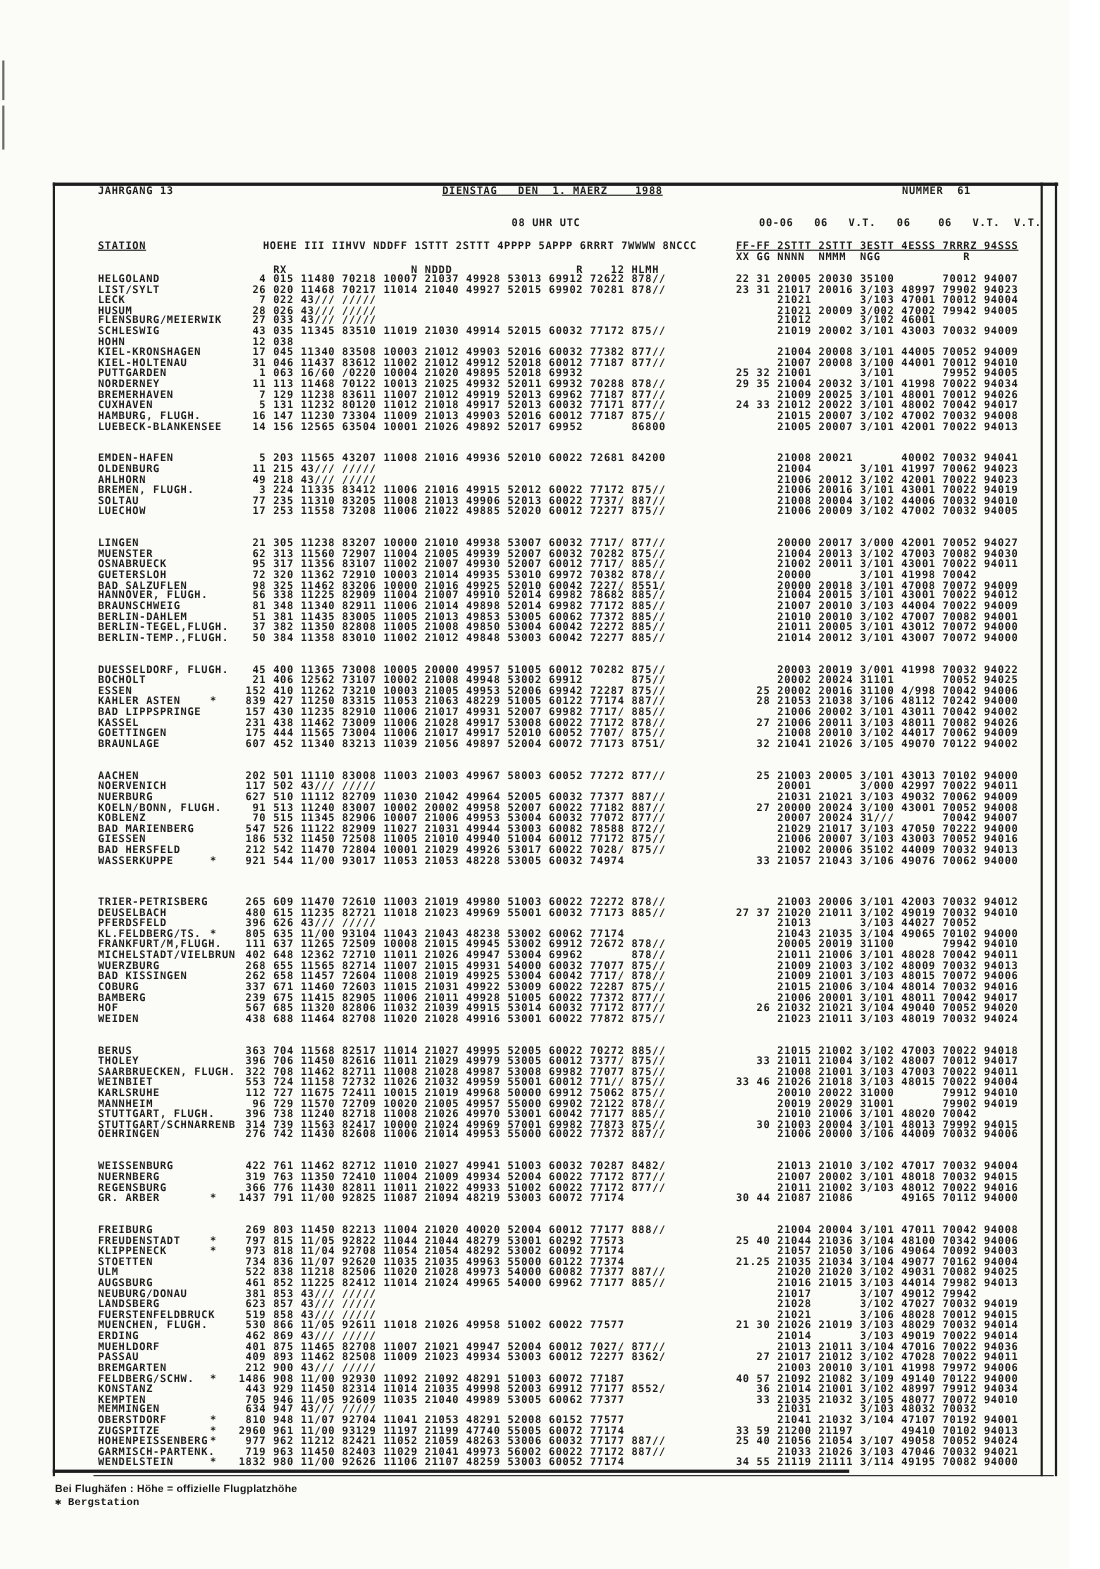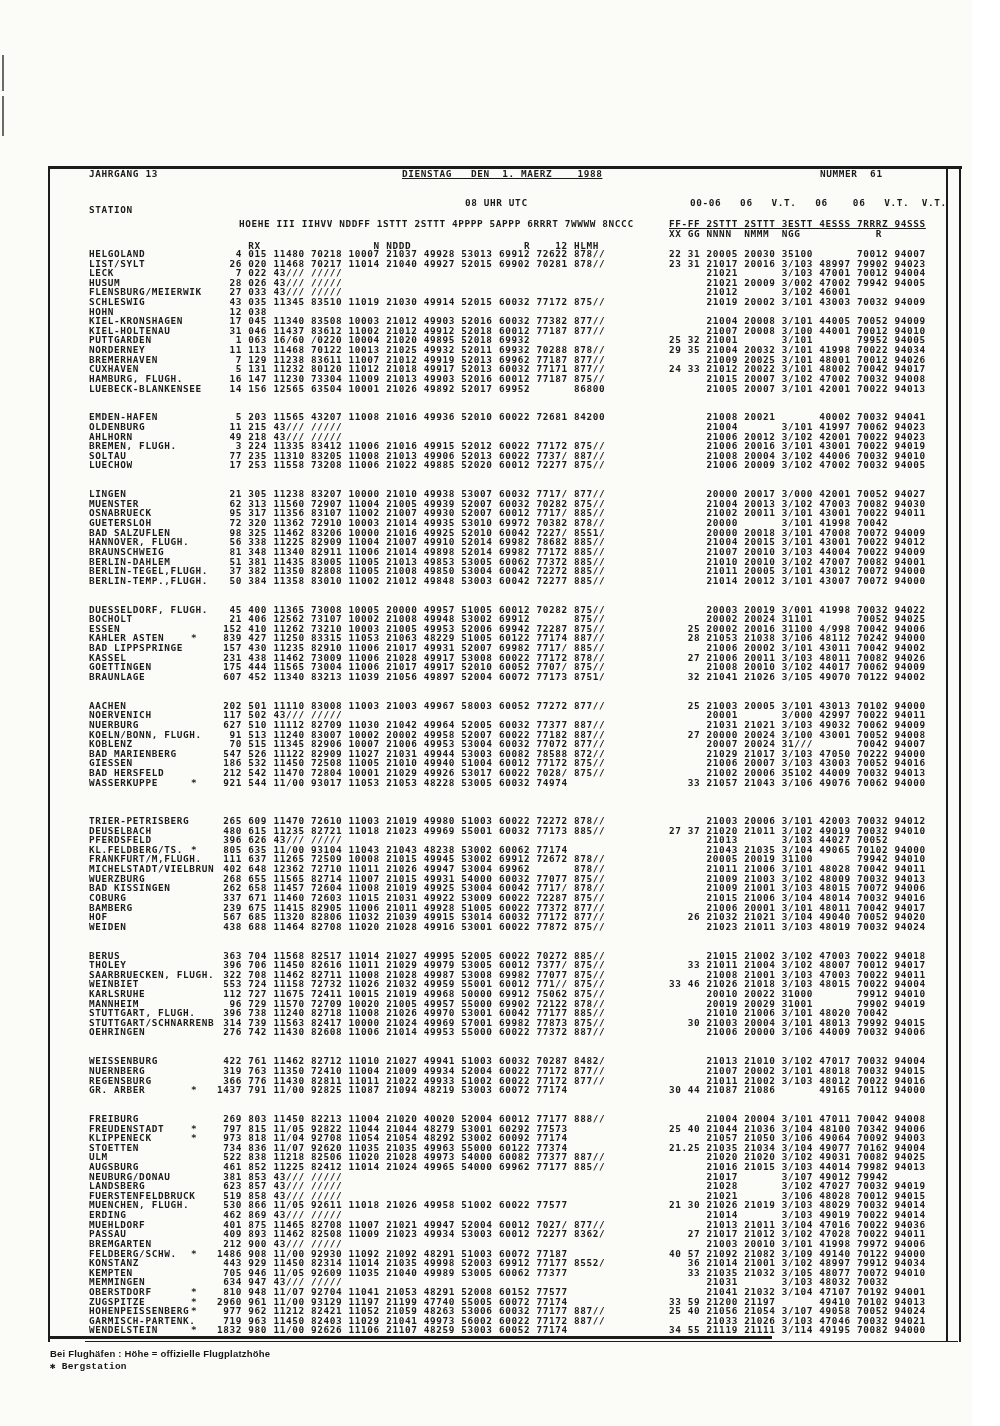--- a/index.html
+++ b/index.html
@@ -39,21 +39,21 @@
   <div class="rule" style="left:48px;top:1336px;width:724px;height:3px;"></div>
   <div class="rule" style="left:85px;top:1341px;width:873px;height:1px;"></div>
 
   <div class="mono abs" style="left:89px;top:169px;">JAHRGANG 13</div>
   <div class="mono abs" style="left:402px;top:169px;text-decoration:underline;">DIENSTAG   DEN  1. MAERZ    1988</div>
   <div class="mono abs" style="left:820px;top:169px;">NUMMER  61</div>
 
   <div class="mono abs" style="left:465px;top:198px;">08 UHR UTC</div>
   <div class="mono abs" style="left:690px;top:198px;">00-06   06   V.T.   06    06   V.T.  V.T.</div>
 
-  <div class="mono abs" style="left:89px;top:205px;">STATION</div>
+  <div class="mono abs" style="left:89px;top:219px;text-decoration:underline;">STATION</div>
   <div class="mono abs" style="left:211px;top:219px;margin-left:28px;">HOEHE III IIHVV NDDFF 1STTT 2STTT 4PPPP 5APPP 6RRRT 7WWWW 8NCCC</div>
   <div class="mono abs" style="left:669px;top:219px;text-decoration:underline;">FF-FF 2STTT 2STTT 3ESTT 4ESSS 7RRRZ 94SSS</div>
   <div class="mono abs" style="left:217px;top:228.6px;margin-top:12px;">     RX                  N NDDD                  R    12 HLMH</div>
   <div class="mono abs" style="left:669px;top:228.6px;">XX GG NNNN  NMMM  NGG            R</div>
 
   <div id="rows" class="mono"><div class="row"><span class="nm">HELGOLAND</span><span class="mk"></span><span class="ld">   4 015 11480 70218 10007 21037 49928 53013 69912 72622 878//</span><span class="rd">22 31 20005 20030 35100       70012 94007</span></div><div class="row"><span class="nm">LIST/SYLT</span><span class="mk"></span><span class="ld">  26 020 11468 70217 11014 21040 49927 52015 69902 70281 878//</span><span class="rd">23 31 21017 20016 3/103 48997 79902 94023</span></div><div class="row"><span class="nm">LECK</span><span class="mk"></span><span class="ld">   7 022 43/// /////</span><span class="rd">      21021       3/103 47001 70012 94004</span></div><div class="row"><span class="nm">HUSUM</span><span class="mk"></span><span class="ld">  28 026 43/// /////</span><span class="rd">      21021 20009 3/002 47002 79942 94005</span></div><div class="row"><span class="nm">FLENSBURG/MEIERWIK</span><span class="mk"></span><span class="ld">  27 033 43/// /////</span><span class="rd">      21012       3/102 46001</span></div><div class="row"><span class="nm">SCHLESWIG</span><span class="mk"></span><span class="ld">  43 035 11345 83510 11019 21030 49914 52015 60032 77172 875//</span><span class="rd">      21019 20002 3/101 43003 70032 94009</span></div><div class="row"><span class="nm">HOHN</span><span class="mk"></span><span class="ld">  12 038</span><span class="rd"></span></div><div class="row"><span class="nm">KIEL-KRONSHAGEN</span><span class="mk"></span><span class="ld">  17 045 11340 83508 10003 21012 49903 52016 60032 77382 877//</span><span class="rd">      21004 20008 3/101 44005 70052 94009</span></div><div class="row"><span class="nm">KIEL-HOLTENAU</span><span class="mk"></span><span class="ld">  31 046 11437 83612 11002 21012 49912 52018 60012 77187 877//</span><span class="rd">      21007 20008 3/100 44001 70012 94010</span></div><div class="row"><span class="nm">PUTTGARDEN</span><span class="mk"></span><span class="ld">   1 063 16/60 /0220 10004 21020 49895 52018 69932</span><span class="rd">25 32 21001       3/101       79952 94005</span></div><div class="row"><span class="nm">NORDERNEY</span><span class="mk"></span><span class="ld">  11 113 11468 70122 10013 21025 49932 52011 69932 70288 878//</span><span class="rd">29 35 21004 20032 3/101 41998 70022 94034</span></div><div class="row"><span class="nm">BREMERHAVEN</span><span class="mk"></span><span class="ld">   7 129 11238 83611 11007 21012 49919 52013 69962 77187 877//</span><span class="rd">      21009 20025 3/101 48001 70012 94026</span></div><div class="row"><span class="nm">CUXHAVEN</span><span class="mk"></span><span class="ld">   5 131 11232 80120 11012 21018 49917 52013 60032 77171 877//</span><span class="rd">24 33 21012 20022 3/101 48002 70042 94017</span></div><div class="row"><span class="nm">HAMBURG, FLUGH.</span><span class="mk"></span><span class="ld">  16 147 11230 73304 11009 21013 49903 52016 60012 77187 875//</span><span class="rd">      21015 20007 3/102 47002 70032 94008</span></div><div class="row"><span class="nm">LUEBECK-BLANKENSEE</span><span class="mk"></span><span class="ld">  14 156 12565 63504 10001 21026 49892 52017 69952       86800</span><span class="rd">      21005 20007 3/101 42001 70022 94013</span></div><div class="spacer" style="height: 19.24px;"></div><div class="row"><span class="nm">EMDEN-HAFEN</span><span class="mk"></span><span class="ld">   5 203 11565 43207 11008 21016 49936 52010 60022 72681 84200</span><span class="rd">      21008 20021       40002 70032 94041</span></div><div class="row"><span class="nm">OLDENBURG</span><span class="mk"></span><span class="ld">  11 215 43/// /////</span><span class="rd">      21004       3/101 41997 70062 94023</span></div><div class="row"><span class="nm">AHLHORN</span><span class="mk"></span><span class="ld">  49 218 43/// /////</span><span class="rd">      21006 20012 3/102 42001 70022 94023</span></div><div class="row"><span class="nm">BREMEN, FLUGH.</span><span class="mk"></span><span class="ld">   3 224 11335 83412 11006 21016 49915 52012 60022 77172 875//</span><span class="rd">      21006 20016 3/101 43001 70022 94019</span></div><div class="row"><span class="nm">SOLTAU</span><span class="mk"></span><span class="ld">  77 235 11310 83205 11008 21013 49906 52013 60022 7737/ 887//</span><span class="rd">      21008 20004 3/102 44006 70032 94010</span></div><div class="row"><span class="nm">LUECHOW</span><span class="mk"></span><span class="ld">  17 253 11558 73208 11006 21022 49885 52020 60012 72277 875//</span><span class="rd">      21006 20009 3/102 47002 70032 94005</span></div><div class="spacer" style="height: 19.24px;"></div><div class="row"><span class="nm">LINGEN</span><span class="mk"></span><span class="ld">  21 305 11238 83207 10000 21010 49938 53007 60032 7717/ 877//</span><span class="rd">      20000 20017 3/000 42001 70052 94027</span></div><div class="row"><span class="nm">MUENSTER</span><span class="mk"></span><span class="ld">  62 313 11560 72907 11004 21005 49939 52007 60032 70282 875//</span><span class="rd">      21004 20013 3/102 47003 70082 94030</span></div><div class="row"><span class="nm">OSNABRUECK</span><span class="mk"></span><span class="ld">  95 317 11356 83107 11002 21007 49930 52007 60012 7717/ 885//</span><span class="rd">      21002 20011 3/101 43001 70022 94011</span></div><div class="row"><span class="nm">GUETERSLOH</span><span class="mk"></span><span class="ld">  72 320 11362 72910 10003 21014 49935 53010 69972 70382 878//</span><span class="rd">      20000       3/101 41998 70042</span></div><div class="row"><span class="nm">BAD SALZUFLEN</span><span class="mk"></span><span class="ld">  98 325 11462 83206 10000 21016 49925 52010 60042 7227/ 8551/</span><span class="rd">      20000 20018 3/101 47008 70072 94009</span></div><div class="row"><span class="nm">HANNOVER, FLUGH.</span><span class="mk"></span><span class="ld">  56 338 11225 82909 11004 21007 49910 52014 69982 78682 885//</span><span class="rd">      21004 20015 3/101 43001 70022 94012</span></div><div class="row"><span class="nm">BRAUNSCHWEIG</span><span class="mk"></span><span class="ld">  81 348 11340 82911 11006 21014 49898 52014 69982 77172 885//</span><span class="rd">      21007 20010 3/103 44004 70022 94009</span></div><div class="row"><span class="nm">BERLIN-DAHLEM</span><span class="mk"></span><span class="ld">  51 381 11435 83005 11005 21013 49853 53005 60062 77372 885//</span><span class="rd">      21010 20010 3/102 47007 70082 94001</span></div><div class="row"><span class="nm">BERLIN-TEGEL,FLUGH.</span><span class="mk"></span><span class="ld">  37 382 11350 82808 11005 21008 49850 53004 60042 72272 885//</span><span class="rd">      21011 20005 3/101 43012 70072 94000</span></div><div class="row"><span class="nm">BERLIN-TEMP.,FLUGH.</span><span class="mk"></span><span class="ld">  50 384 11358 83010 11002 21012 49848 53003 60042 72277 885//</span><span class="rd">      21014 20012 3/101 43007 70072 94000</span></div><div class="spacer" style="height: 19.24px;"></div><div class="row"><span class="nm">DUESSELDORF, FLUGH.</span><span class="mk"></span><span class="ld">  45 400 11365 73008 10005 20000 49957 51005 60012 70282 875//</span><span class="rd">      20003 20019 3/001 41998 70032 94022</span></div><div class="row"><span class="nm">BOCHOLT</span><span class="mk"></span><span class="ld">  21 406 12562 73107 10002 21008 49948 53002 69912       875//</span><span class="rd">      20002 20024 31101       70052 94025</span></div><div class="row"><span class="nm">ESSEN</span><span class="mk"></span><span class="ld"> 152 410 11262 73210 10003 21005 49953 52006 69942 72287 875//</span><span class="rd">   25 20002 20016 31100 4/998 70042 94006</span></div><div class="row"><span class="nm">KAHLER ASTEN</span><span class="mk">*</span><span class="ld"> 839 427 11250 83315 11053 21063 48229 51005 60122 77174 887//</span><span class="rd">   28 21053 21038 3/106 48112 70242 94000</span></div><div class="row"><span class="nm">BAD LIPPSPRINGE</span><span class="mk"></span><span class="ld"> 157 430 11235 82910 11006 21017 49931 52007 69982 7717/ 885//</span><span class="rd">      21006 20002 3/101 43011 70042 94002</span></div><div class="row"><span class="nm">KASSEL</span><span class="mk"></span><span class="ld"> 231 438 11462 73009 11006 21028 49917 53008 60022 77172 878//</span><span class="rd">   27 21006 20011 3/103 48011 70082 94026</span></div><div class="row"><span class="nm">GOETTINGEN</span><span class="mk"></span><span class="ld"> 175 444 11565 73004 11006 21017 49917 52010 60052 7707/ 875//</span><span class="rd">      21008 20010 3/102 44017 70062 94009</span></div><div class="row"><span class="nm">BRAUNLAGE</span><span class="mk"></span><span class="ld"> 607 452 11340 83213 11039 21056 49897 52004 60072 77173 8751/</span><span class="rd">   32 21041 21026 3/105 49070 70122 94002</span></div><div class="spacer" style="height: 19.24px;"></div><div class="row"><span class="nm">AACHEN</span><span class="mk"></span><span class="ld"> 202 501 11110 83008 11003 21003 49967 58003 60052 77272 877//</span><span class="rd">   25 21003 20005 3/101 43013 70102 94000</span></div><div class="row"><span class="nm">NOERVENICH</span><span class="mk"></span><span class="ld"> 117 502 43/// /////</span><span class="rd">      20001       3/000 42997 70022 94011</span></div><div class="row"><span class="nm">NUERBURG</span><span class="mk"></span><span class="ld"> 627 510 11112 82709 11030 21042 49964 52005 60032 77377 887//</span><span class="rd">      21031 21021 3/103 49032 70062 94009</span></div><div class="row"><span class="nm">KOELN/BONN, FLUGH.</span><span class="mk"></span><span class="ld">  91 513 11240 83007 10002 20002 49958 52007 60022 77182 887//</span><span class="rd">   27 20000 20024 3/100 43001 70052 94008</span></div><div class="row"><span class="nm">KOBLENZ</span><span class="mk"></span><span class="ld">  70 515 11345 82906 10007 21006 49953 53004 60032 77072 877//</span><span class="rd">      20007 20024 31///       70042 94007</span></div><div class="row"><span class="nm">BAD MARIENBERG</span><span class="mk"></span><span class="ld"> 547 526 11122 82909 11027 21031 49944 53003 60082 78588 872//</span><span class="rd">      21029 21017 3/103 47050 70222 94000</span></div><div class="row"><span class="nm">GIESSEN</span><span class="mk"></span><span class="ld"> 186 532 11450 72508 11005 21010 49940 51004 60012 77172 875//</span><span class="rd">      21006 20007 3/103 43003 70052 94016</span></div><div class="row"><span class="nm">BAD HERSFELD</span><span class="mk"></span><span class="ld"> 212 542 11470 72804 10001 21029 49926 53017 60022 7028/ 875//</span><span class="rd">      21002 20006 35102 44009 70032 94013</span></div><div class="row"><span class="nm">WASSERKUPPE</span><span class="mk">*</span><span class="ld"> 921 544 11/00 93017 11053 21053 48228 53005 60032 74974</span><span class="rd">   33 21057 21043 3/106 49076 70062 94000</span></div><div class="spacer" style="height: 28.86px;"></div><div class="row"><span class="nm">TRIER-PETRISBERG</span><span class="mk"></span><span class="ld"> 265 609 11470 72610 11003 21019 49980 51003 60022 72272 878//</span><span class="rd">      21003 20006 3/101 42003 70032 94012</span></div><div class="row"><span class="nm">DEUSELBACH</span><span class="mk"></span><span class="ld"> 480 615 11235 82721 11018 21023 49969 55001 60032 77173 885//</span><span class="rd">27 37 21020 21011 3/102 49019 70032 94010</span></div><div class="row"><span class="nm">PFERDSFELD</span><span class="mk"></span><span class="ld"> 396 626 43/// /////</span><span class="rd">      21013       3/103 44027 70052</span></div><div class="row"><span class="nm">KL.FELDBERG/TS.</span><span class="mk">*</span><span class="ld"> 805 635 11/00 93104 11043 21043 48238 53002 60062 77174</span><span class="rd">      21043 21035 3/104 49065 70102 94000</span></div><div class="row"><span class="nm">FRANKFURT/M,FLUGH.</span><span class="mk"></span><span class="ld"> 111 637 11265 72509 10008 21015 49945 53002 69912 72672 878//</span><span class="rd">      20005 20019 31100       79942 94010</span></div><div class="row"><span class="nm">MICHELSTADT/VIELBRUN</span><span class="mk"></span><span class="ld"> 402 648 12362 72710 11011 21026 49947 53004 69962       878//</span><span class="rd">      21011 21006 3/101 48028 70042 94011</span></div><div class="row"><span class="nm">WUERZBURG</span><span class="mk"></span><span class="ld"> 268 655 11565 82714 11007 21015 49931 54000 60032 77077 875//</span><span class="rd">      21009 21003 3/102 48009 70032 94013</span></div><div class="row"><span class="nm">BAD KISSINGEN</span><span class="mk"></span><span class="ld"> 262 658 11457 72604 11008 21019 49925 53004 60042 7717/ 878//</span><span class="rd">      21009 21001 3/103 48015 70072 94006</span></div><div class="row"><span class="nm">COBURG</span><span class="mk"></span><span class="ld"> 337 671 11460 72603 11015 21031 49922 53009 60022 72287 875//</span><span class="rd">      21015 21006 3/104 48014 70032 94016</span></div><div class="row"><span class="nm">BAMBERG</span><span class="mk"></span><span class="ld"> 239 675 11415 82905 11006 21011 49928 51005 60022 77372 877//</span><span class="rd">      21006 20001 3/101 48011 70042 94017</span></div><div class="row"><span class="nm">HOF</span><span class="mk"></span><span class="ld"> 567 685 11320 82806 11032 21039 49915 53014 60032 77172 877//</span><span class="rd">   26 21032 21021 3/104 49040 70052 94020</span></div><div class="row"><span class="nm">WEIDEN</span><span class="mk"></span><span class="ld"> 438 688 11464 82708 11020 21028 49916 53001 60022 77872 875//</span><span class="rd">      21023 21011 3/103 48019 70032 94024</span></div><div class="spacer" style="height: 19.24px;"></div><div class="row"><span class="nm">BERUS</span><span class="mk"></span><span class="ld"> 363 704 11568 82517 11014 21027 49995 52005 60022 70272 885//</span><span class="rd">      21015 21002 3/102 47003 70022 94018</span></div><div class="row"><span class="nm">THOLEY</span><span class="mk"></span><span class="ld"> 396 706 11450 82616 11011 21029 49979 53005 60012 7377/ 875//</span><span class="rd">   33 21011 21004 3/102 48007 70012 94017</span></div><div class="row"><span class="nm">SAARBRUECKEN, FLUGH.</span><span class="mk"></span><span class="ld"> 322 708 11462 82711 11008 21028 49987 53008 69982 77077 875//</span><span class="rd">      21008 21001 3/103 47003 70022 94011</span></div><div class="row"><span class="nm">WEINBIET</span><span class="mk"></span><span class="ld"> 553 724 11158 72732 11026 21032 49959 55001 60012 771// 875//</span><span class="rd">33 46 21026 21018 3/103 48015 70022 94004</span></div><div class="row"><span class="nm">KARLSRUHE</span><span class="mk"></span><span class="ld"> 112 727 11675 72411 10015 21019 49968 50000 69912 75062 875//</span><span class="rd">      20010 20022 31000       79912 94010</span></div><div class="row"><span class="nm">MANNHEIM</span><span class="mk"></span><span class="ld">  96 729 11570 72709 10020 21005 49957 55000 69902 72122 878//</span><span class="rd">      20019 20029 31001       79902 94019</span></div><div class="row"><span class="nm">STUTTGART, FLUGH.</span><span class="mk"></span><span class="ld"> 396 738 11240 82718 11008 21026 49970 53001 60042 77177 885//</span><span class="rd">      21010 21006 3/101 48020 70042</span></div><div class="row"><span class="nm">STUTTGART/SCHNARRENB</span><span class="mk"></span><span class="ld"> 314 739 11563 82417 10000 21024 49969 57001 69982 77873 875//</span><span class="rd">   30 21003 20004 3/101 48013 79992 94015</span></div><div class="row"><span class="nm">OEHRINGEN</span><span class="mk"></span><span class="ld"> 276 742 11430 82608 11006 21014 49953 55000 60022 77372 887//</span><span class="rd">      21006 20000 3/106 44009 70032 94006</span></div><div class="spacer" style="height: 19.24px;"></div><div class="row"><span class="nm">WEISSENBURG</span><span class="mk"></span><span class="ld"> 422 761 11462 82712 11010 21027 49941 51003 60032 70287 8482/</span><span class="rd">      21013 21010 3/102 47017 70032 94004</span></div><div class="row"><span class="nm">NUERNBERG</span><span class="mk"></span><span class="ld"> 319 763 11350 72410 11004 21009 49934 52004 60022 77172 877//</span><span class="rd">      21007 20002 3/101 48018 70032 94015</span></div><div class="row"><span class="nm">REGENSBURG</span><span class="mk"></span><span class="ld"> 366 776 11430 82811 11011 21022 49933 51002 60022 77172 877//</span><span class="rd">      21011 21002 3/103 48012 70022 94016</span></div><div class="row"><span class="nm">GR. ARBER</span><span class="mk">*</span><span class="ld">1437 791 11/00 92825 11087 21094 48219 53003 60072 77174</span><span class="rd">30 44 21087 21086       49165 70112 94000</span></div><div class="spacer" style="height: 19.24px;"></div><div class="row"><span class="nm">FREIBURG</span><span class="mk"></span><span class="ld"> 269 803 11450 82213 11004 21020 40020 52004 60012 77177 888//</span><span class="rd">      21004 20004 3/101 47011 70042 94008</span></div><div class="row"><span class="nm">FREUDENSTADT</span><span class="mk">*</span><span class="ld"> 797 815 11/05 92822 11044 21044 48279 53001 60292 77573</span><span class="rd">25 40 21044 21036 3/104 48100 70342 94006</span></div><div class="row"><span class="nm">KLIPPENECK</span><span class="mk">*</span><span class="ld"> 973 818 11/04 92708 11054 21054 48292 53002 60092 77174</span><span class="rd">      21057 21050 3/106 49064 70092 94003</span></div><div class="row"><span class="nm">STOETTEN</span><span class="mk"></span><span class="ld"> 734 836 11/07 92620 11035 21035 49963 55000 60122 77374</span><span class="rd">21.25 21035 21034 3/104 49077 70162 94004</span></div><div class="row"><span class="nm">ULM</span><span class="mk"></span><span class="ld"> 522 838 11218 82506 11020 21028 49973 54000 60082 77377 887//</span><span class="rd">      21020 21020 3/102 49031 70082 94025</span></div><div class="row"><span class="nm">AUGSBURG</span><span class="mk"></span><span class="ld"> 461 852 11225 82412 11014 21024 49965 54000 69962 77177 885//</span><span class="rd">      21016 21015 3/103 44014 79982 94013</span></div><div class="row"><span class="nm">NEUBURG/DONAU</span><span class="mk"></span><span class="ld"> 381 853 43/// /////</span><span class="rd">      21017       3/107 49012 79942</span></div><div class="row"><span class="nm">LANDSBERG</span><span class="mk"></span><span class="ld"> 623 857 43/// /////</span><span class="rd">      21028       3/102 47027 70032 94019</span></div><div class="row"><span class="nm">FUERSTENFELDBRUCK</span><span class="mk"></span><span class="ld"> 519 858 43/// /////</span><span class="rd">      21021       3/106 48028 70012 94015</span></div><div class="row"><span class="nm">MUENCHEN, FLUGH.</span><span class="mk"></span><span class="ld"> 530 866 11/05 92611 11018 21026 49958 51002 60022 77577</span><span class="rd">21 30 21026 21019 3/103 48029 70032 94014</span></div><div class="row"><span class="nm">ERDING</span><span class="mk"></span><span class="ld"> 462 869 43/// /////</span><span class="rd">      21014       3/103 49019 70022 94014</span></div><div class="row"><span class="nm">MUEHLDORF</span><span class="mk"></span><span class="ld"> 401 875 11465 82708 11007 21021 49947 52004 60012 7027/ 877//</span><span class="rd">      21013 21011 3/104 47016 70022 94036</span></div><div class="row"><span class="nm">PASSAU</span><span class="mk"></span><span class="ld"> 409 893 11462 82508 11009 21023 49934 53003 60012 72277 8362/</span><span class="rd">   27 21017 21012 3/102 47028 70022 94011</span></div><div class="row"><span class="nm">BREMGARTEN</span><span class="mk"></span><span class="ld"> 212 900 43/// /////</span><span class="rd">      21003 20010 3/101 41998 79972 94006</span></div><div class="row"><span class="nm">FELDBERG/SCHW.</span><span class="mk">*</span><span class="ld">1486 908 11/00 92930 11092 21092 48291 51003 60072 77187</span><span class="rd">40 57 21092 21082 3/109 49140 70122 94000</span></div><div class="row"><span class="nm">KONSTANZ</span><span class="mk"></span><span class="ld"> 443 929 11450 82314 11014 21035 49998 52003 69912 77177 8552/</span><span class="rd">   36 21014 21001 3/102 48997 79912 94034</span></div><div class="row"><span class="nm">KEMPTEN</span><span class="mk"></span><span class="ld"> 705 946 11/05 92609 11035 21040 49989 53005 60062 77377</span><span class="rd">   33 21035 21032 3/105 48077 70072 94010</span></div><div class="row"><span class="nm">MEMMINGEN</span><span class="mk"></span><span class="ld"> 634 947 43/// /////</span><span class="rd">      21031       3/103 48032 70032</span></div><div class="row"><span class="nm">OBERSTDORF</span><span class="mk">*</span><span class="ld"> 810 948 11/07 92704 11041 21053 48291 52008 60152 77577</span><span class="rd">      21041 21032 3/104 47107 70192 94001</span></div><div class="row"><span class="nm">ZUGSPITZE</span><span class="mk">*</span><span class="ld">2960 961 11/00 93129 11197 21199 47740 55005 60072 77174</span><span class="rd">33 59 21200 21197       49410 70102 94013</span></div><div class="row"><span class="nm">HOHENPEISSENBERG</span><span class="mk">*</span><span class="ld"> 977 962 11212 82421 11052 21059 48263 53006 60032 77177 887//</span><span class="rd">25 40 21056 21054 3/107 49058 70052 94024</span></div><div class="row"><span class="nm">GARMISCH-PARTENK.</span><span class="mk"></span><span class="ld"> 719 963 11450 82403 11029 21041 49973 56002 60022 77172 887//</span><span class="rd">      21033 21026 3/103 47046 70032 94021</span></div><div class="row"><span class="nm">WENDELSTEIN</span><span class="mk">*</span><span class="ld">1832 980 11/00 92626 11106 21107 48259 53003 60052 77174</span><span class="rd">34 55 21119 21111 3/114 49195 70082 94000</span></div></div>
 
   <div id="footer1">Bei Flughäfen : Höhe = offizielle Flugplatzhöhe</div>
   <div id="footer2">✱ Bergstation</div>
 

